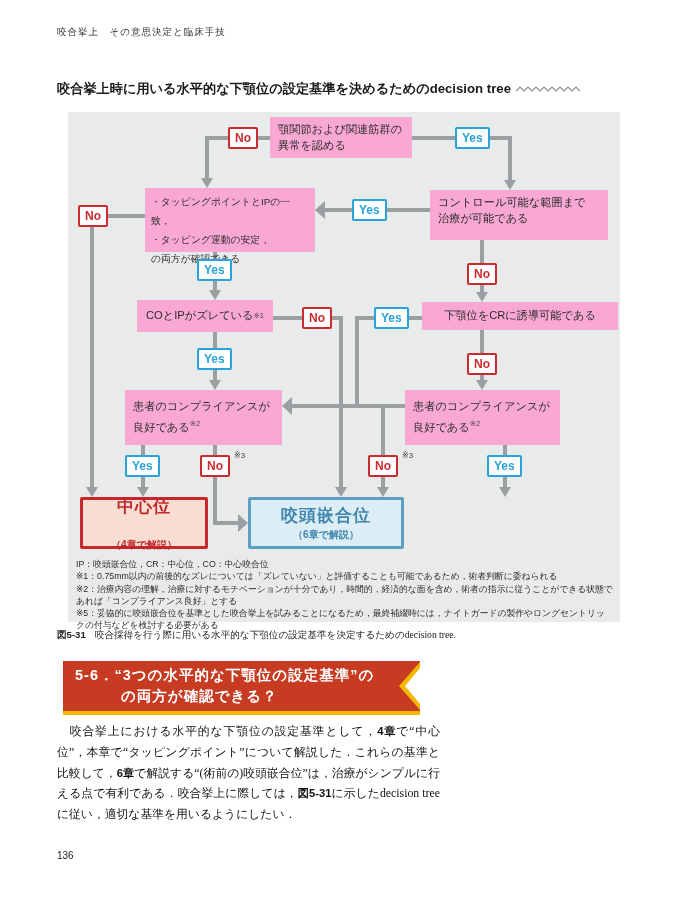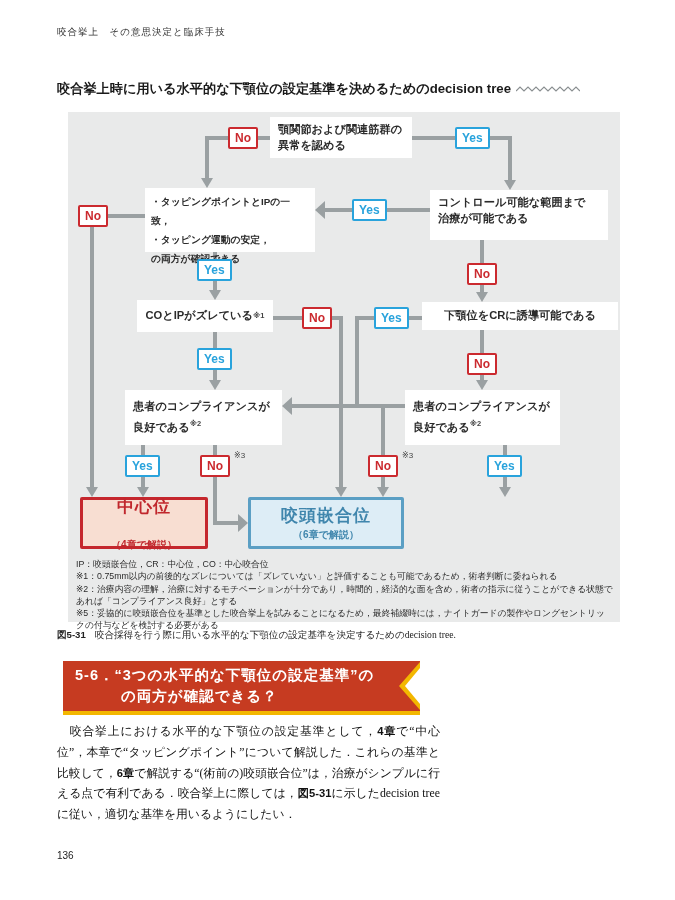--- a/index.html
+++ b/index.html
@@ -12,22 +12,22 @@
 *{margin:0;padding:0;box-sizing:border-box;}
 html,body{background:#fff;}
 .page{position:relative;width:675px;height:900px;background:#fff;overflow:hidden;
   font-family:"Liberation Sans","DejaVu Sans",sans-serif;color:#1a1a1a;}
 .running-header{position:absolute;left:57px;top:26px;font-size:9.5px;letter-spacing:1px;color:#333;}
 .fig-title{position:absolute;left:57px;top:80px;font-size:13.2px;font-weight:bold;white-space:nowrap;
   display:flex;align-items:center;gap:5px;}
 .zigzag{flex:0 0 auto;}
 
 .diagram{position:absolute;left:68px;top:112px;width:552px;height:510px;background:var(--diagram_bg);}
-.node{position:absolute;background:#ffffff;font-size:11.2px;line-height:15.5px;color:#2b2b2b;
-  white-space:pre-line;padding:5px 8px;font-weight:bold;}
+.node{position:absolute;background:#f9a8d4;font-size:11.2px;line-height:15.5px;color:#2b2b2b;
+  white-space:pre-line;padding:5px 8px;}
 .node.small{font-size:9.8px;line-height:19px;padding:4px 6px;}
 .node.c{display:flex;align-items:center;justify-content:center;padding:0 4px;white-space:nowrap;}
 .node sup{font-size:7.5px;color:#444;vertical-align:super;}
 .ln{position:absolute;background:var(--connector);}
 .ar{position:absolute;width:0;height:0;}
 .ar.d{border-left:6px solid transparent;border-right:6px solid transparent;border-top:10px solid var(--connector);}
 .ar.l{border-top:9px solid transparent;border-bottom:9px solid transparent;border-right:10px solid var(--connector);}
 .ar.r{border-top:9px solid transparent;border-bottom:9px solid transparent;border-left:10px solid var(--connector);}
 .lbl{position:absolute;background:#fff;border:2px solid;border-radius:2px;font-size:12px;font-weight:bold;
   height:22px;line-height:18px;padding:0 5px;}

